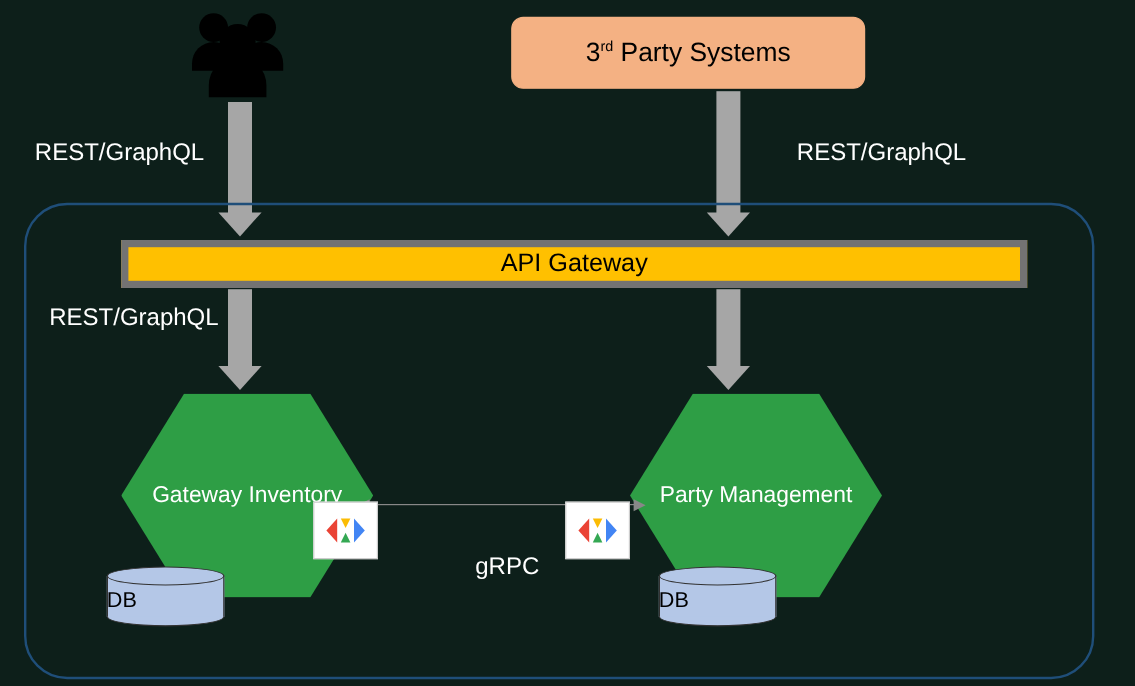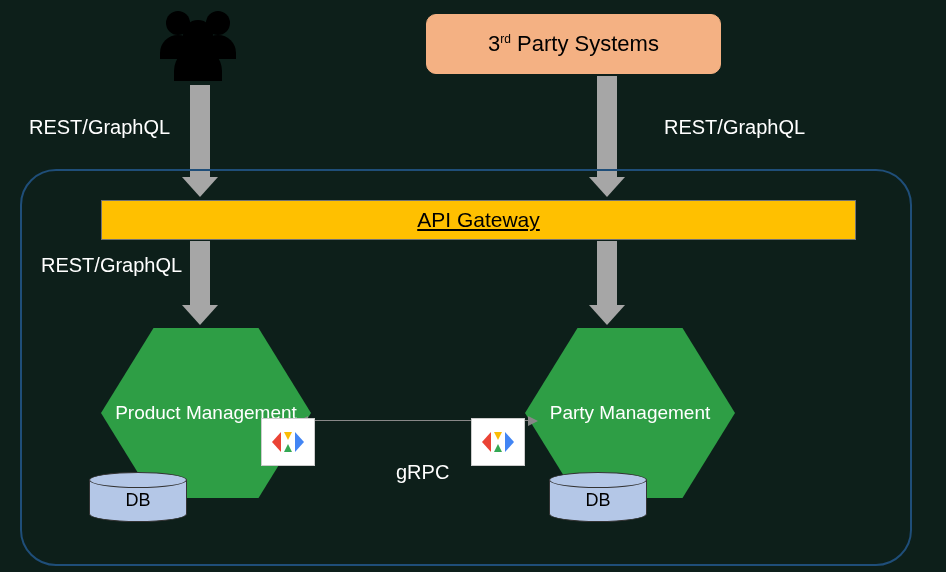--- a/index.html
+++ b/index.html
@@ -49,27 +49,26 @@
     color: #000;
   }
   .third-party-box sup { font-size: 12px; vertical-align: super; }
   .api-gateway {
     position: absolute;
     left: 101px;
     top: 200px;
     width: 755px;
     height: 40px;
     background: #ffc000;
-    border: 1px solid #737373;
+    border: 6px solid #737373;
     display: flex;
     align-items: center;
     justify-content: center;
     font-size: 21px;
     color: #000;
-    text-decoration: underline;
   }
   .label {
     position: absolute;
     font-size: 20px;
     color: #fff;
     white-space: nowrap;
     text-align: right;
   }
   .label.grpc { color: #fff; }
   
@@ -136,21 +135,20 @@
     height: 16px;
     background: #b4c7e7;
     border: 1px solid #333;
     border-radius: 50%;
     z-index: 0;
   }
   .db .db-label {
     position: absolute;
     width: 100%;
     top: 18px;
-    text-align: center;
     font-size: 18px;
     color: #000;
     z-index: 3;
   }
   .grpc-line {
     position: absolute;
     height: 0;
     border-top: 1px solid #888;
   }
   .grpc-line::before, .grpc-line::after {
@@ -210,21 +208,21 @@
   <div class="api-gateway">
     <span>API Gateway</span>
   </div>
 
   <div class="label" style="left:41px; top:254px;">REST/GraphQL</div>
 
   <div class="arrow-v" style="left:190px; top:241px; height:68px;"></div>
   <div class="arrow-v" style="left:597px; top:241px; height:68px;"></div>
 
   <div class="hexagon" style="left:101px; top:328px;">
-    <span>Product Management</span>
+    <span>Gateway Inventory</span>
   </div>
   <div class="hexagon" style="left:525px; top:328px;">
     <span>Party Management</span>
   </div>
 
   <div class="grpc-line" style="left:307px; top:420px; width:222px;"></div>
   <div class="label grpc" style="left:396px; top:438px;margin-top:23px;">gRPC</div>
 
   <div class="dev-badge" style="left:261px; top:418px;">
     <svg width="40" height="32" viewBox="0 0 40 32">

